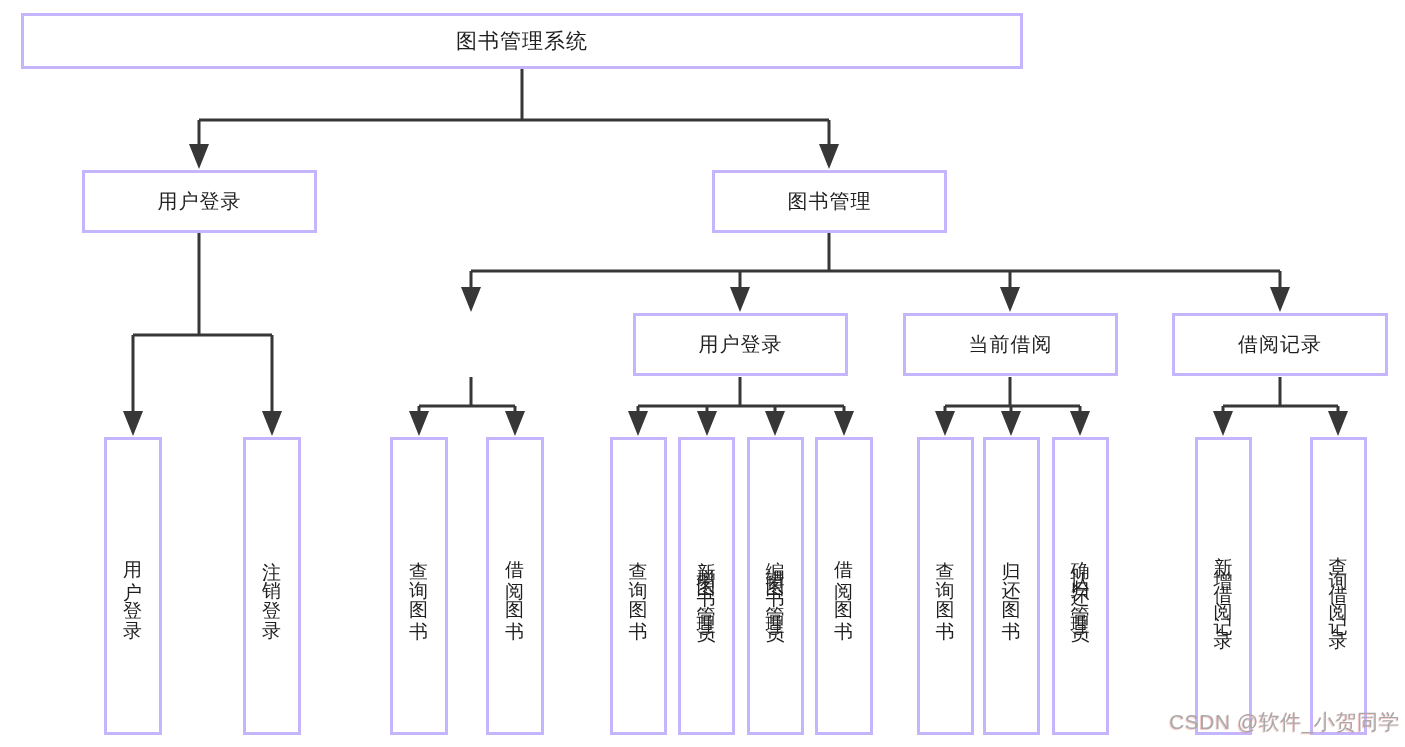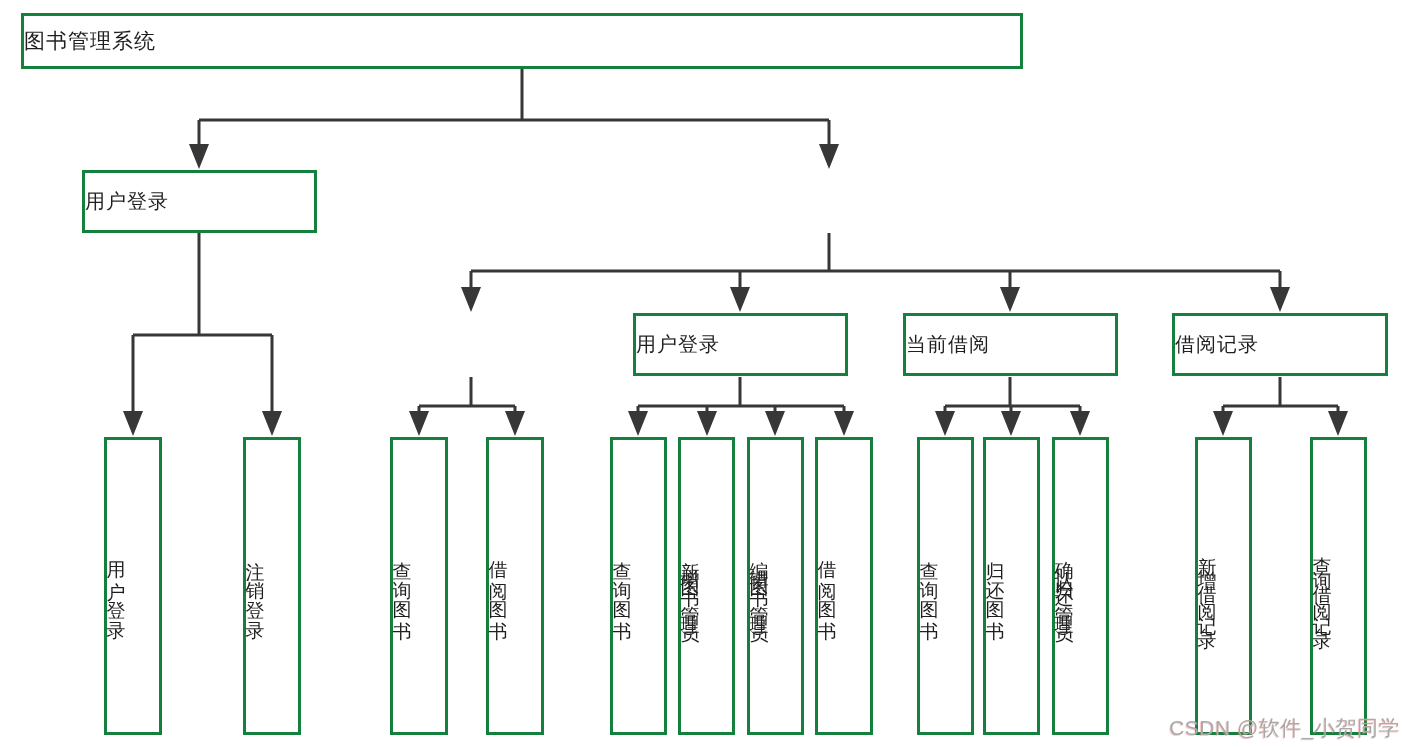--- a/index.html
+++ b/index.html
@@ -3,34 +3,34 @@
 <meta charset="utf-8">
 <style>
   html,body{margin:0;padding:0;background:#fff;}
   .canvas{
     position:relative;width:1405px;height:747px;background:#ffffff;
     font-family:"Liberation Sans",sans-serif;overflow:hidden;color:#1f1f1f;
   }
   svg.connectors{position:absolute;left:0;top:0;width:1405px;height:747px;}
   .node{
     position:absolute;box-sizing:border-box;background:#ffffff;
-    border:3px solid #15803d;display:flex;align-items:center;
+    border:3px solid #c4b5fd;display:flex;align-items:center;justify-content:center;
     text-align:center;
   }
   .h-label{font-size:20px;letter-spacing:1px;white-space:nowrap;}
   .root .h-label{font-size:21px;}
   .leaf-label{
     writing-mode:vertical-rl;text-orientation:mixed;
     font-size:19px;line-height:1;white-space:nowrap;
   }
   .v4{letter-spacing:20px;}
   .v6{letter-spacing:15px;}
   .v9{letter-spacing:9px;}
   .watermark{
-    position:absolute;right:5px;bottom:5px;font-size:21px;letter-spacing:.5px;
+    position:absolute;right:5px;bottom:11px;font-size:21px;letter-spacing:.5px;
     color:#a9a9a9;text-shadow:-1px 1px 0 rgba(240,145,145,.45);white-space:nowrap;
   }
 </style>
 </head>
 <body>
 
 <div class="canvas">
 
   <svg class="connectors" viewBox="0 0 1405 747">
     <g stroke="#373737" stroke-width="3" fill="none">
@@ -64,20 +64,23 @@
       <polygon points="1328,411 1348,411 1338,436"></polygon>
     </g>
   </svg>
 
   <div class="node root" style="left:21px;top:13px;width:1002px;height:56px">
     <span class="h-label">图书管理系统</span>
   </div>
 
   <div class="node" style="left:82px;top:170px;width:235px;height:63px">
     <span class="h-label">用户登录</span>
+  </div>
+  <div class="node" style="left:712px;top:170px;width:235px;height:63px">
+    <span class="h-label">图书管理</span>
   </div>
 
   <div class="node" style="left:633px;top:313px;width:215px;height:63px">
     <span class="h-label">用户登录</span>
   </div>
   <div class="node" style="left:903px;top:313px;width:215px;height:63px">
     <span class="h-label">当前借阅</span>
   </div>
   <div class="node" style="left:1172px;top:313px;width:216px;height:63px">
     <span class="h-label">借阅记录</span>

